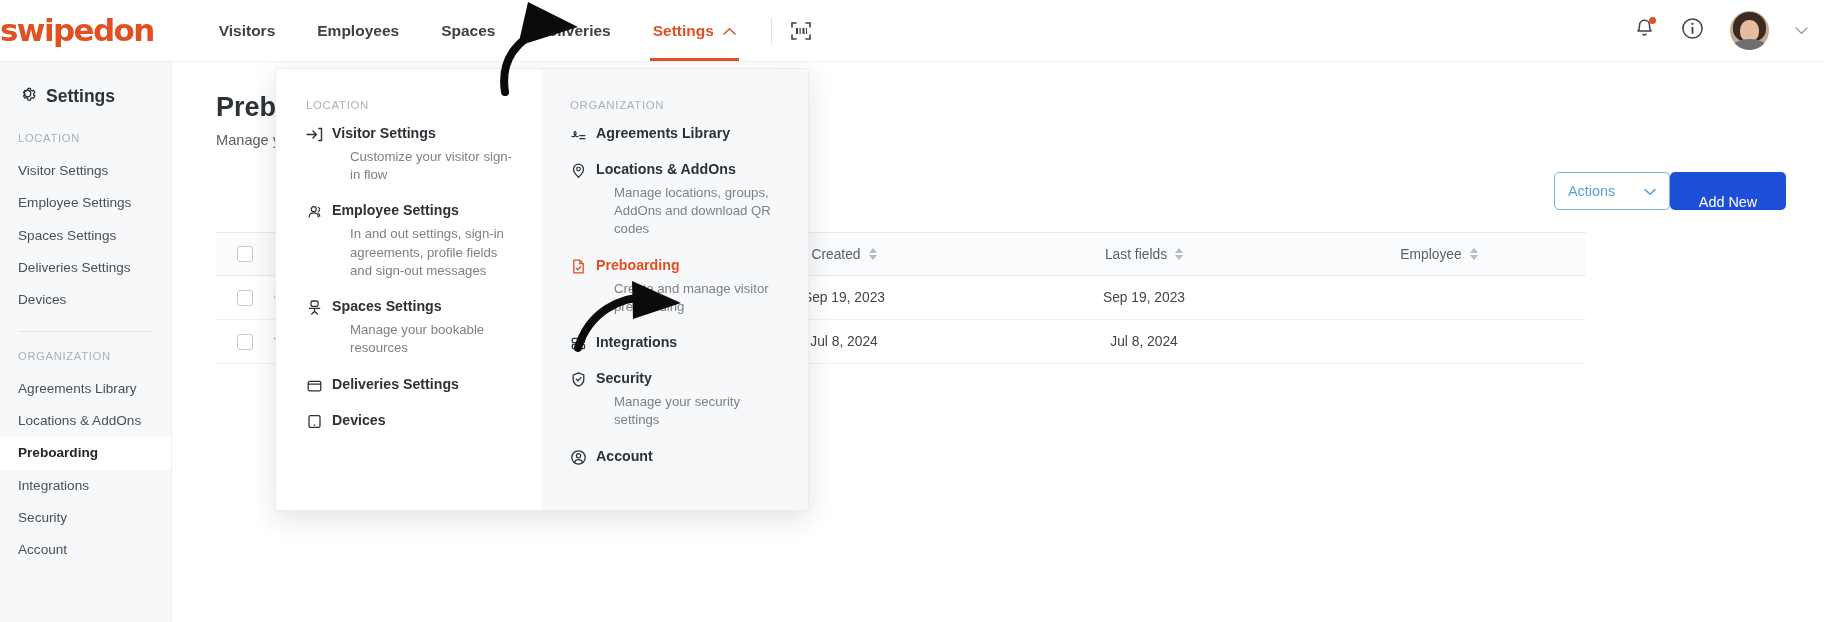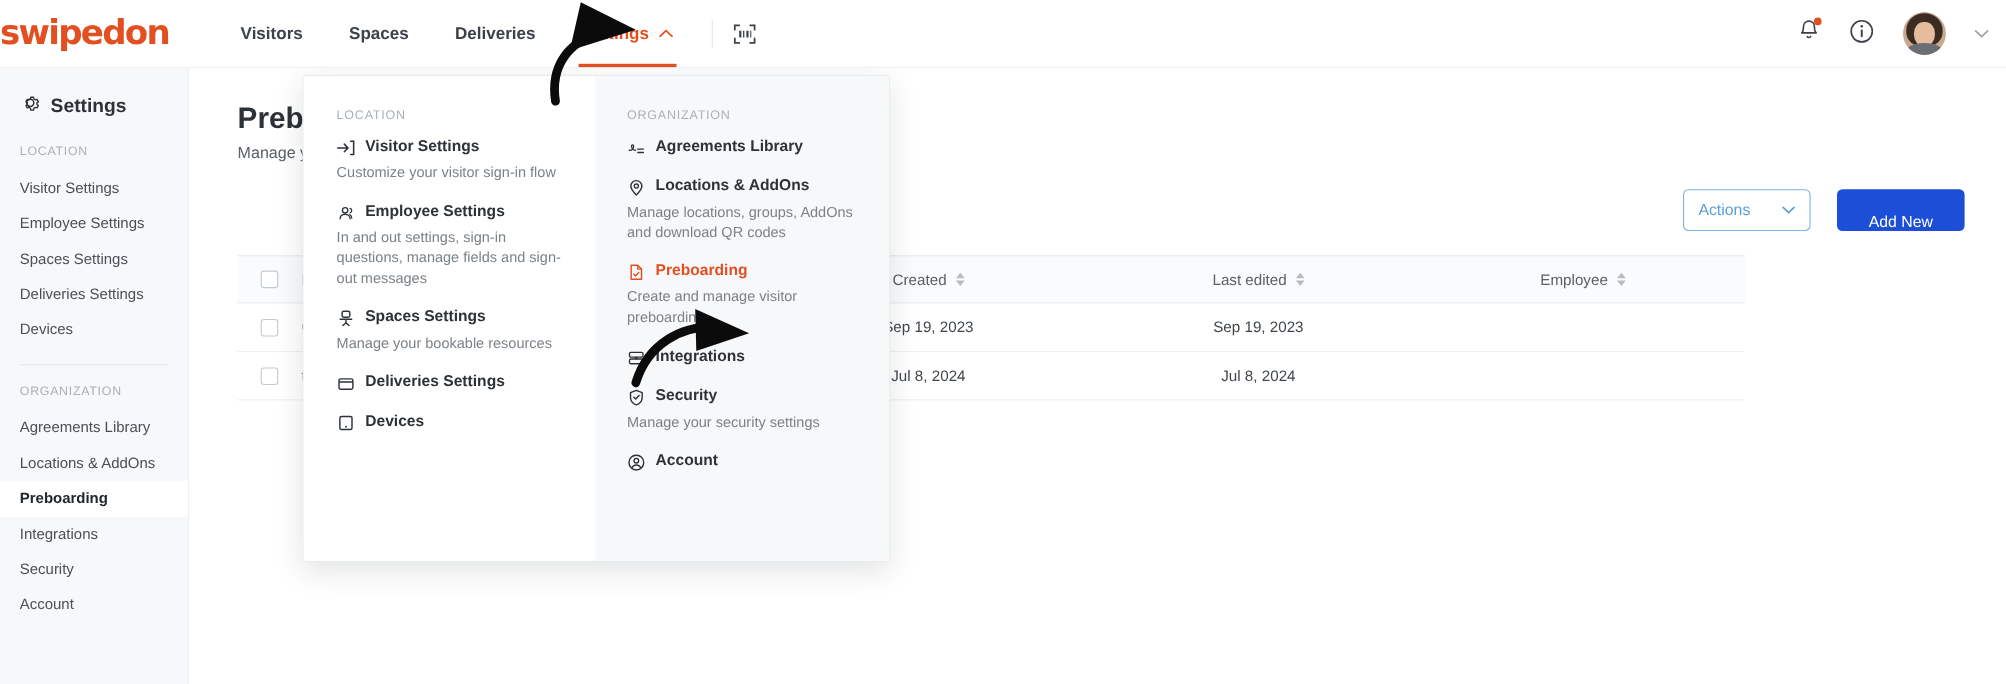--- a/index.html
+++ b/index.html
@@ -80,21 +80,21 @@
   
   .main { position: absolute; top: 62px; left: 172px; width: 1652px; height: 560px; background:#fff; }
   .page-title {
     position: absolute; left: 44px; top: 30px;
     font-size: 27px; font-weight: 700; color: #2c3237; white-space: nowrap;
   }
   .page-sub {
     position: absolute; left: 44px; top: 70px;
     font-size: 14.6px; color: #5a6view; color:#5a6066; white-space: nowrap;
   }
-  .actions-row { position: absolute; right: 38px; top: 110px; display: flex; gap: 24px; align-items: center; }
+  .actions-row { position: absolute; right: 38px; top: 110px; display: flex; gap: 0; align-items: center; }
   .btn-actions {
     min-width: 116px; height: 38px; border: 1px solid #7db3e0; border-radius: 5px;
     color: #5a9fd6; background: #fff; font-size: 14.4px; display: flex; align-items: center;
     justify-content: space-between; padding: 0 13px; cursor: pointer;
   }
   .btn-add {
     min-width: 116px; height: 38px; border: none; border-radius: 5px;
     background: #1d4ed8; color: #fff; font-size: 14.4px; display: flex; align-items: flex-end;
     justify-content: center; padding: 0 20px; cursor: pointer;
   }
@@ -141,35 +141,36 @@
   .dd-col.left  { width: 266px; background: #ffffff; }
   .dd-col.right { width: 268px; background: #f7f8fa; padding-left: 29px; }
   .dd-group {
     font-size: 11.4px; letter-spacing: 0.7px; color: #a9b0b7; margin-bottom: 14px; font-weight: 500;
   }
   .dd-item { margin-bottom: 18px; cursor: pointer; }
   .dd-head { display: flex; align-items: flex-start; gap: 9px; }
   .dd-ico { width: 17px; height: 17px; flex: 0 0 17px; margin-top: 1px; color: #2c3237; }
   .dd-title { font-size: 14.2px; font-weight: 700; color: #2c3237; line-height: 1.2; }
   .dd-item.active .dd-title, .dd-item.active .dd-ico { color: #e24f20; }
-  .dd-desc { font-size: 13.2px; color: #7b8287; line-height: 1.38; margin-top: 5px; max-width: 214px; }
+  .dd-desc { font-size: 13.2px; color: #7b8287; line-height: 1.38; margin-top: 5px; max-width: 214px; margin-left: 44px; }
 
   
   .annot { position: absolute; left: 0; top: 0; width: 1824px; height: 622px; z-index: 40; pointer-events: none; }
 </style>
 </head>
 <body>
 
 <div id="app">
 
   <div class="topnav">
     <div class="logo">swipedon</div>
 
     <div class="navlinks">
       <div class="navlink">Visitors</div>
+      <div class="navlink">Employees</div>
       <div class="navlink">Spaces</div>
       <div class="navlink">Deliveries</div>
       <div class="navlink active">
         <span>Settings</span>
         <span class="chev">
           <svg width="13" height="9" viewBox="0 0 13 9">
               <path d="M1 7L6.5 1.8 12 7" stroke="#e24f20" stroke-width="1.5" fill="none" stroke-linecap="round"></path>
             </svg>
         </span>
       </div>
@@ -275,21 +276,21 @@
             </span>
         </div>
         <div class="cell c-created">
           <span>Created</span>
           <span class="sortico">
               <i class="up"></i>
               <i class="down"></i>
             </span>
         </div>
         <div class="cell c-edited">
-          <span>Last edited</span>
+          <span>Last fields</span>
           <span class="sortico">
               <i class="up"></i>
               <i class="down"></i>
             </span>
         </div>
         <div class="cell c-completed">
           <span>Employee</span>
           <span class="sortico">
               <i class="up"></i>
               <i class="down"></i>
@@ -341,21 +342,21 @@
         <div class="dd-head">
           <span class="dd-ico">
             <svg width="17" height="17" viewBox="0 0 18 17">
                 <circle cx="8.2" cy="6" r="2.6" stroke="#2c3237" stroke-width="1.3" fill="none"></circle>
                 <path d="M3.4 14.2c0-2.6 2.1-4.2 4.8-4.2s4.8 1.6 4.8 4.2" stroke="#2c3237" stroke-width="1.3" fill="none" stroke-linecap="round"></path>
                 <path d="M13 4.2a2.2 2.2 0 0 1 0 4.2M14.6 13.6c0-1.8-.8-2.9-2-3.5" stroke="#2c3237" stroke-width="1.2" fill="none" stroke-linecap="round"></path>
               </svg>
           </span>
           <span class="dd-title">Employee Settings</span>
         </div>
-        <div class="dd-desc">In and out settings, sign-in questions, manage fields and sign-out messages</div>
+        <div class="dd-desc">In and out settings, sign-in agreements, profile fields and sign-out messages</div>
       </div>
 
       <div class="dd-item">
         <div class="dd-head">
           <span class="dd-ico">
             <svg width="17" height="17" viewBox="0 0 17 17">
                 <rect x="5" y="2" width="7" height="5.4" rx="1.6" stroke="#2c3237" stroke-width="1.3" fill="none"></rect>
                 <path d="M3.3 9.3h10.4M8.5 9.3v3.1M8.5 12.4l-2.8 2.6M8.5 12.4l2.8 2.6" stroke="#2c3237" stroke-width="1.3" fill="none" stroke-linecap="round"></path>
               </svg>
           </span>

